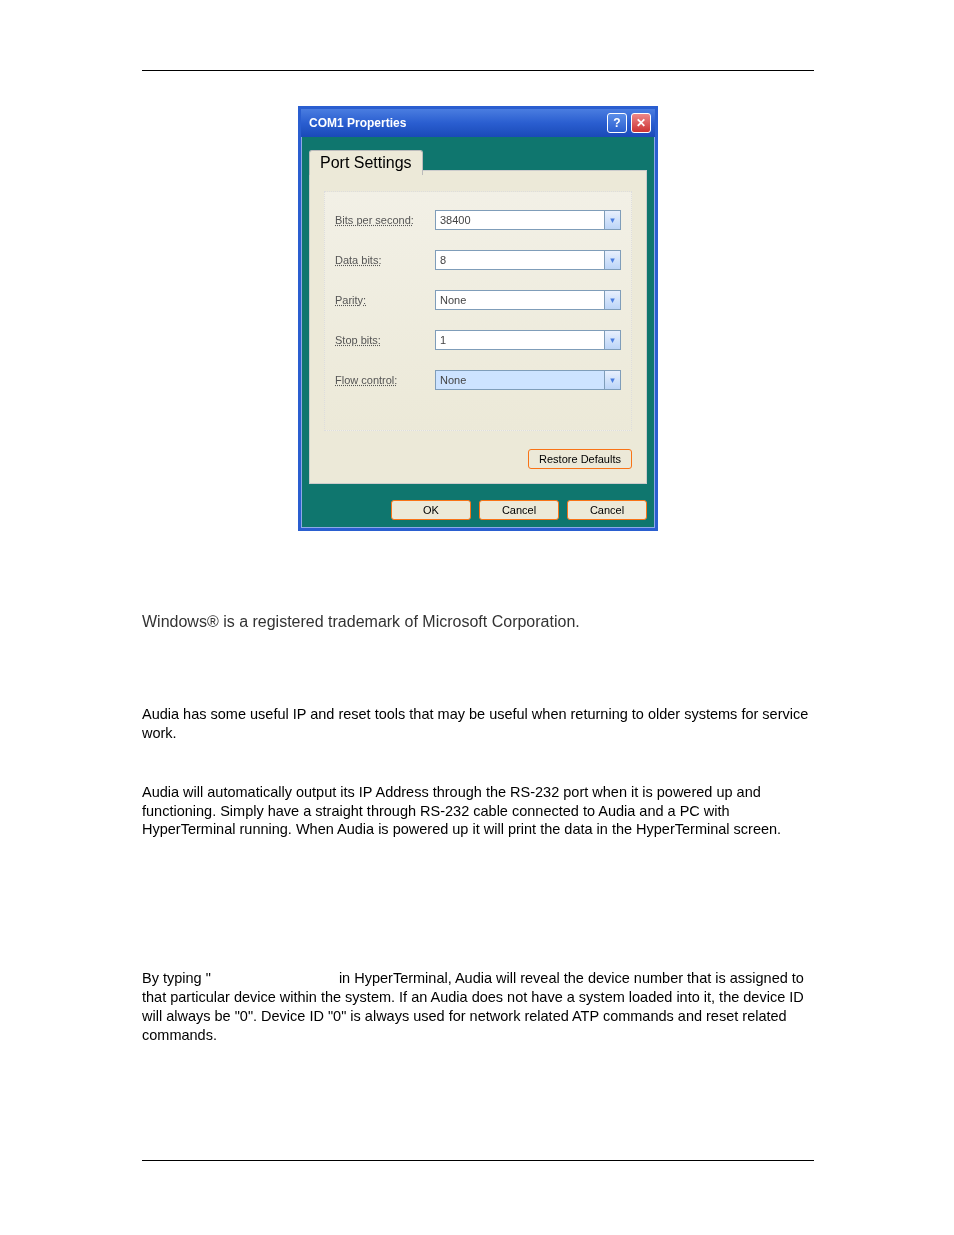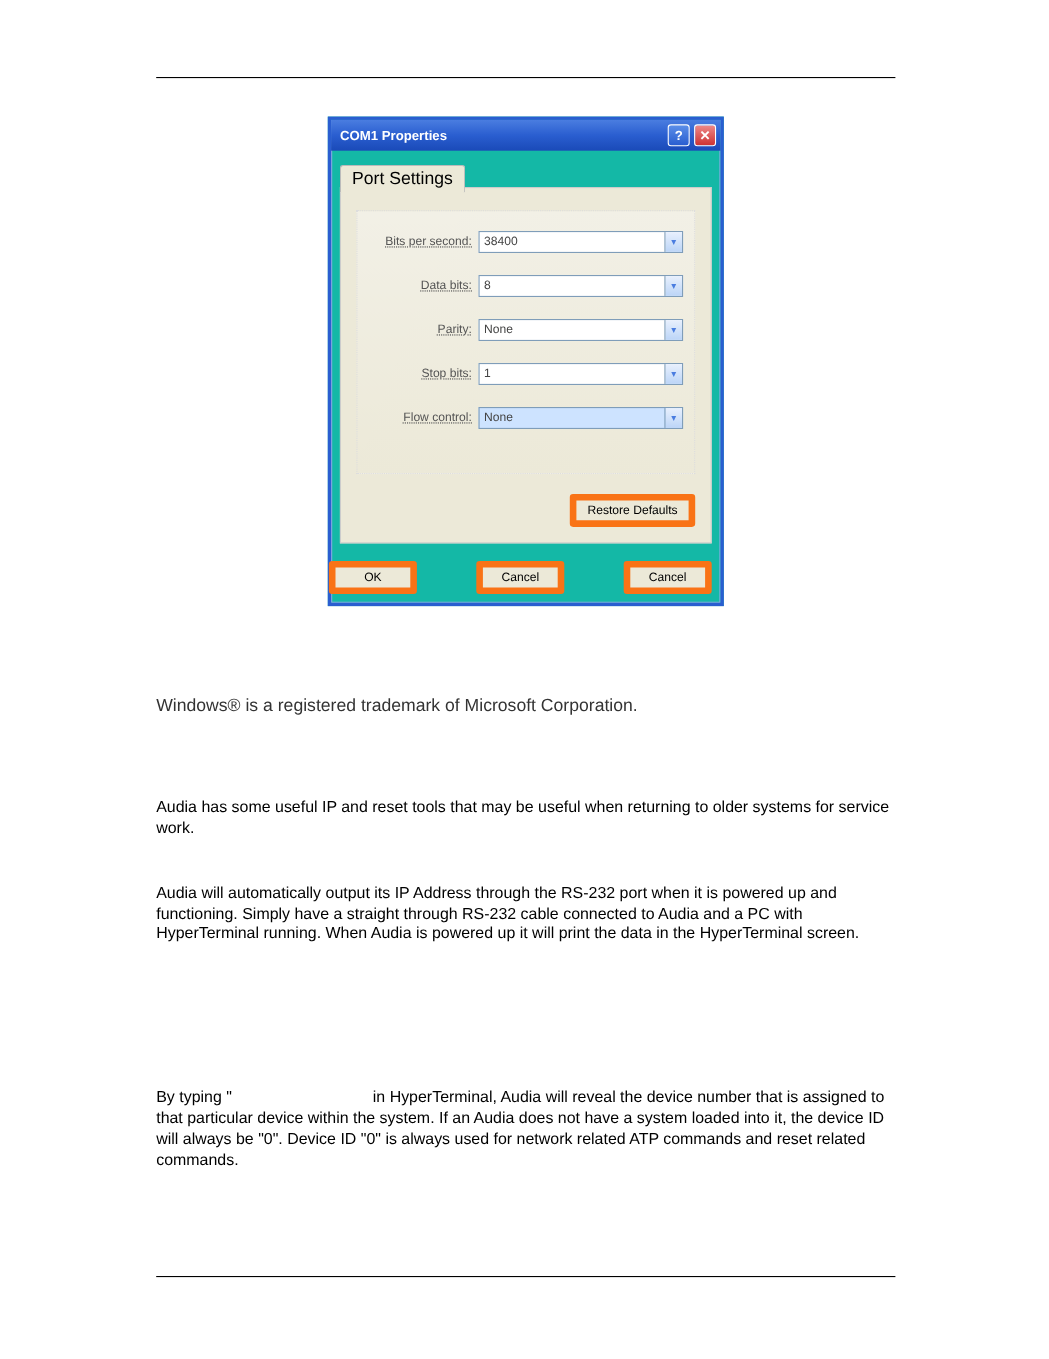--- a/index.html
+++ b/index.html
@@ -18,21 +18,21 @@
     border-top: 1px solid #000;
   }
   .dialog-wrap {
     margin-top: 35px;
     display: flex;
     justify-content: center;
   }
   .dialog {
     width: 360px;
     border: 3px solid #2a5ed0;
-    background: #14b8a6;
+    background: #0f766e;
     font-family: Tahoma, Arial, sans-serif;
     box-shadow: 0 0 0 1px #8ea9e8 inset;
   }
   .titlebar {
     height: 28px;
     background: linear-gradient(to bottom, #4a7de0 0%, #2a5ed0 50%, #1a4ab8 100%);
     display: flex;
     align-items: center;
     padding: 0 4px 0 8px;
     gap: 4px;
@@ -83,21 +83,20 @@
     background: linear-gradient(to bottom, #f2f0e6 0%, #ece9d8 100%);
   }
   .row {
     display: flex;
     align-items: center;
     margin-bottom: 20px;
   }
   .row:last-child { margin-bottom: 16px; }
   .row-label {
     width: 100px;
-    text-align: right;
     font-size: 11px;
     color: #555;
     padding-right: 6px;
     text-decoration: underline;
     text-decoration-style: dotted;
   }
   .select-wrap {
     flex: 1;
     display: flex;
     border: 1px solid #7f9db9;
@@ -124,24 +123,23 @@
   .restore-row {
     text-align: right;
     margin-top: 18px;
   }
   .btn {
     display: inline-block;
     min-width: 80px;
     padding: 3px 10px;
     font-size: 11px;
     background: #ece9d8;
-    border: 6px solid #f97316;
+    border: 1px solid #f97316;
     border-radius: 3px;
     text-align: center;
-    margin-left: 46px;
   }
   .btn.small { min-width: 98px; }
   .btn-row {
     display: flex;
     justify-content: flex-end;
     gap: 8px;
     padding: 8px;
   }
   .trademark {
     margin-top: 82px;

